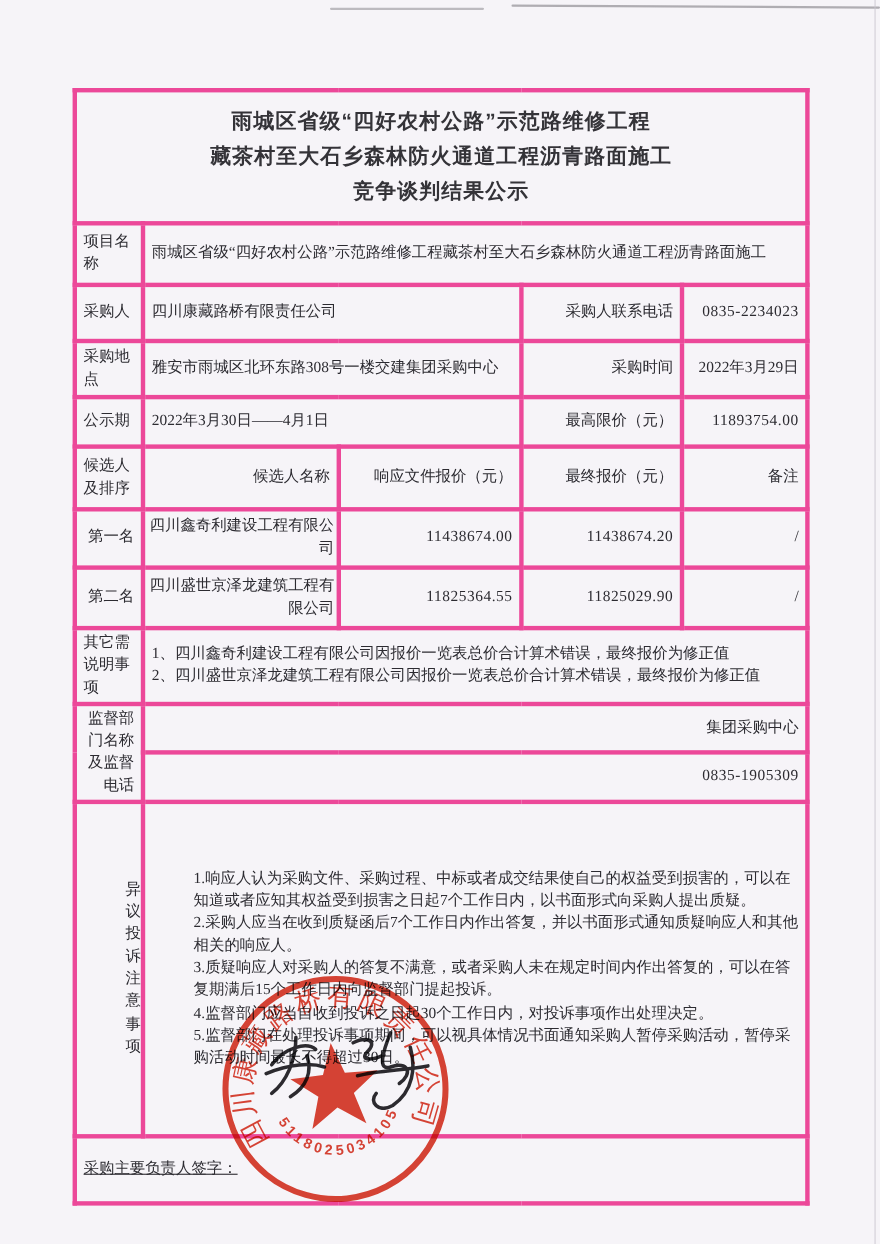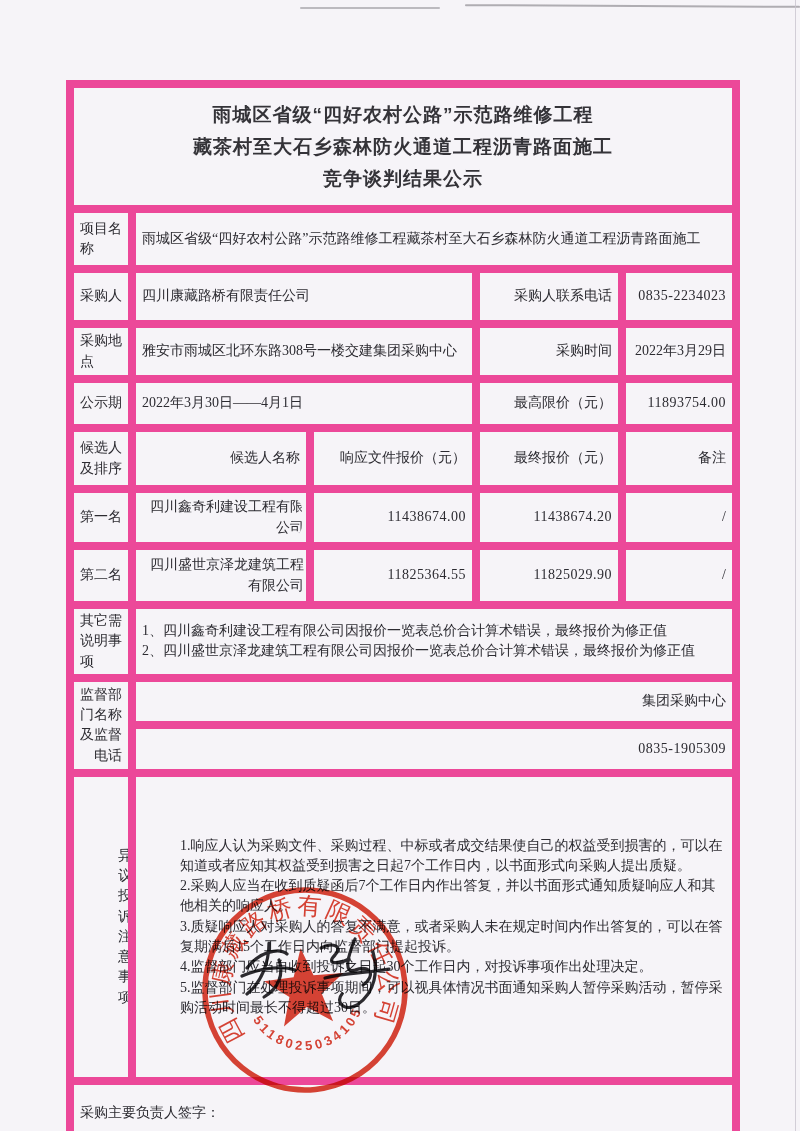--- a/index.html
+++ b/index.html
@@ -13,21 +13,21 @@
   .edge-top-a{position:absolute;left:300px;top:7px;width:140px;height:2px;background:#8d8a90;opacity:.55;border-radius:2px;}
   .edge-top-b{position:absolute;left:465px;top:5px;width:335px;height:2px;background:#807d84;opacity:.6;transform:rotate(.3deg);border-radius:2px;}
   .edge-right{position:absolute;right:4px;top:0;width:1px;height:1131px;background:#c9c4ce;opacity:.8;}
 
   table.doc{
     position:absolute;left:66px;top:80px;width:666px;
     border-collapse:collapse;table-layout:fixed;
     background:transparent;
   }
   table.doc td{
-    border:8px solid #ec4899;
+    border:4px solid #ec4899;
     padding:2px 6px;
     font-size:14px;line-height:1.45;
     vertical-align:middle;
     overflow:hidden;
     margin-left:40px;
   }
   .c{text-align:right;}
   .l{text-align:left;}
   .prewrap{white-space:pre-line;font-family:Liberation Serif, serif;}
   .title-cell{border:2px solid #454349;}
@@ -49,21 +49,21 @@
   tr.r2   td{height:43px;border-radius:10px;}
   tr.r3   td{height:43px;}
   tr.r4   td{height:37px;}
   tr.r5   td{height:49px;}
   tr.r6   td{height:45px;}
   tr.r7   td{height:47px;}
   tr.r8   td{height:54px;}
   tr.r9a  td{height:35px;}
   tr.r9b  td{height:36px;}
   tr.r10  td{height:296px;padding-left:44px;}
-  tr.r11  td{height:53px;vertical-align:middle;}
+  tr.r11  td{height:53px;vertical-align:middle;text-decoration:underline;}
 
   
   .seal{
     position:absolute;left:197px;top:882px;width:216px;height:216px;
     mix-blend-mode:multiply;opacity:.9;pointer-events:none;
   }
   .seal svg{display:block;}
   
   .signature{
     position:absolute;left:233px;top:928px;width:176px;height:96px;

